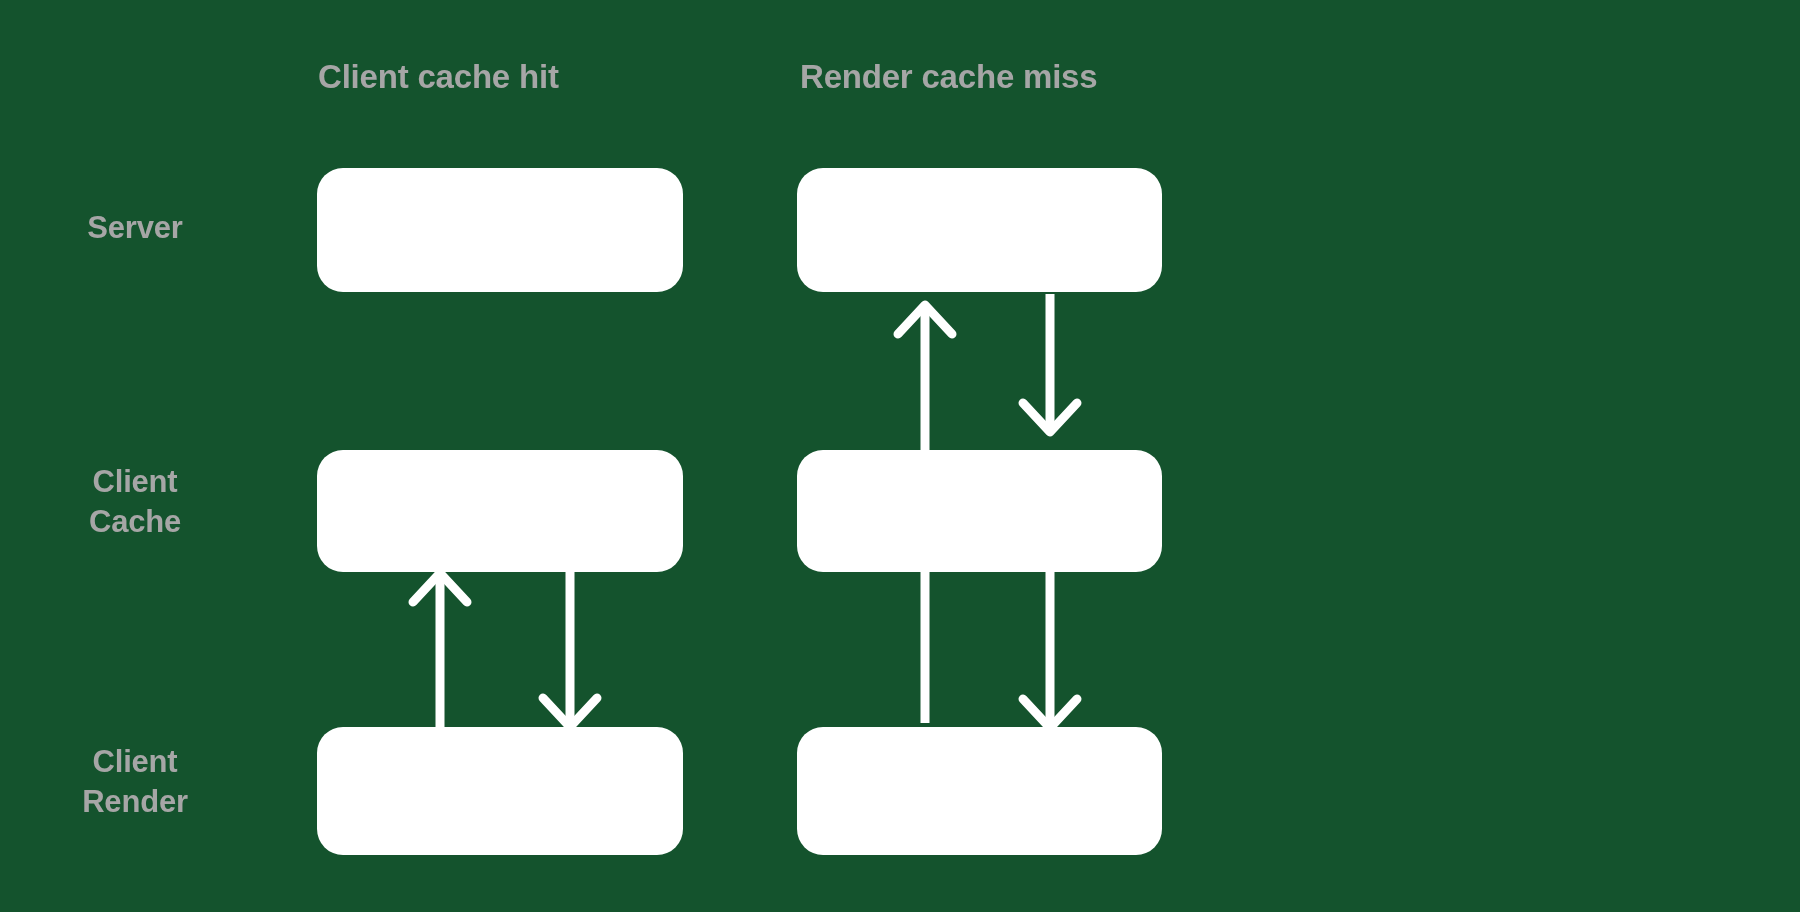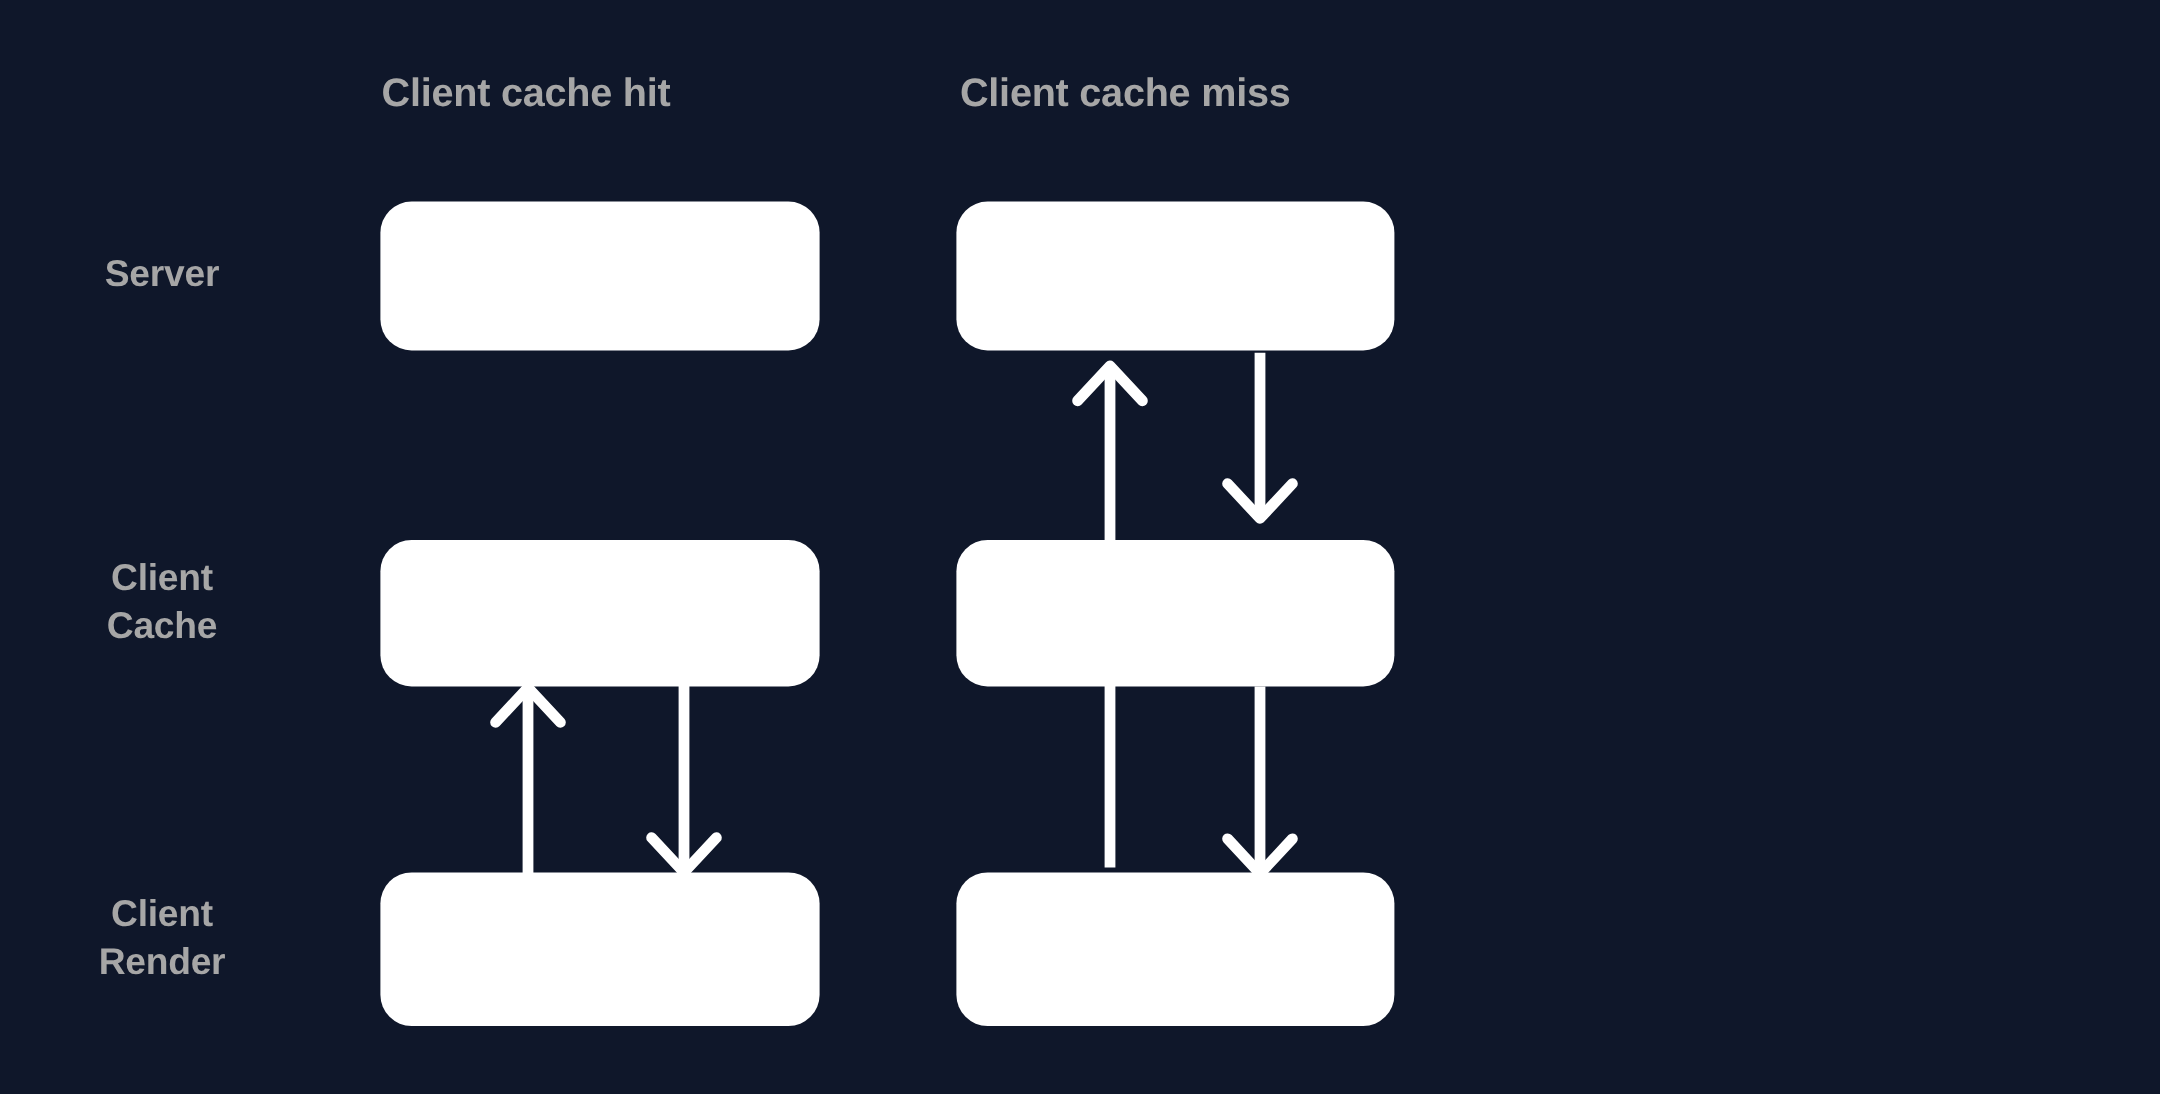--- a/index.html
+++ b/index.html
@@ -4,21 +4,21 @@
 <style>
   html, body {
     margin: 0;
     padding: 0;
     background: #000000;
   }
   #stage {
     position: relative;
     width: 1800px;
     height: 912px;
-    background: #0f172a;
+    background: #14532d;
     overflow: hidden;
     font-family: "Liberation Sans", sans-serif;
   }
 
   
   .col-header {
     position: absolute;
     font-size: 33px;
     font-weight: 700;
     color: #a6a6a6;
@@ -76,21 +76,21 @@
     stroke-linecap: round;
     stroke-linejoin: round;
   }
 </style>
 </head>
 <body>
 
 <div id="stage">
 
   <div class="col-header" id="col-header-0">Client cache hit</div>
-  <div class="col-header" id="col-header-1">Client cache miss</div>
+  <div class="col-header" id="col-header-1">Render cache miss</div>
 
   <div class="row-label" id="row-label-0">Server</div>
   <div class="row-label" id="row-label-1">Client<br>Cache</div>
   <div class="row-label" id="row-label-2">Client<br>Render</div>
 
   <div class="node-box col-0 row-0"></div>
   <div class="node-box col-0 row-1"></div>
   <div class="node-box col-0 row-2"></div>
 
   <svg class="arrow-svg" style="left:400px; top:565px; width:80px; height:170px;" viewBox="0 0 80 170">

